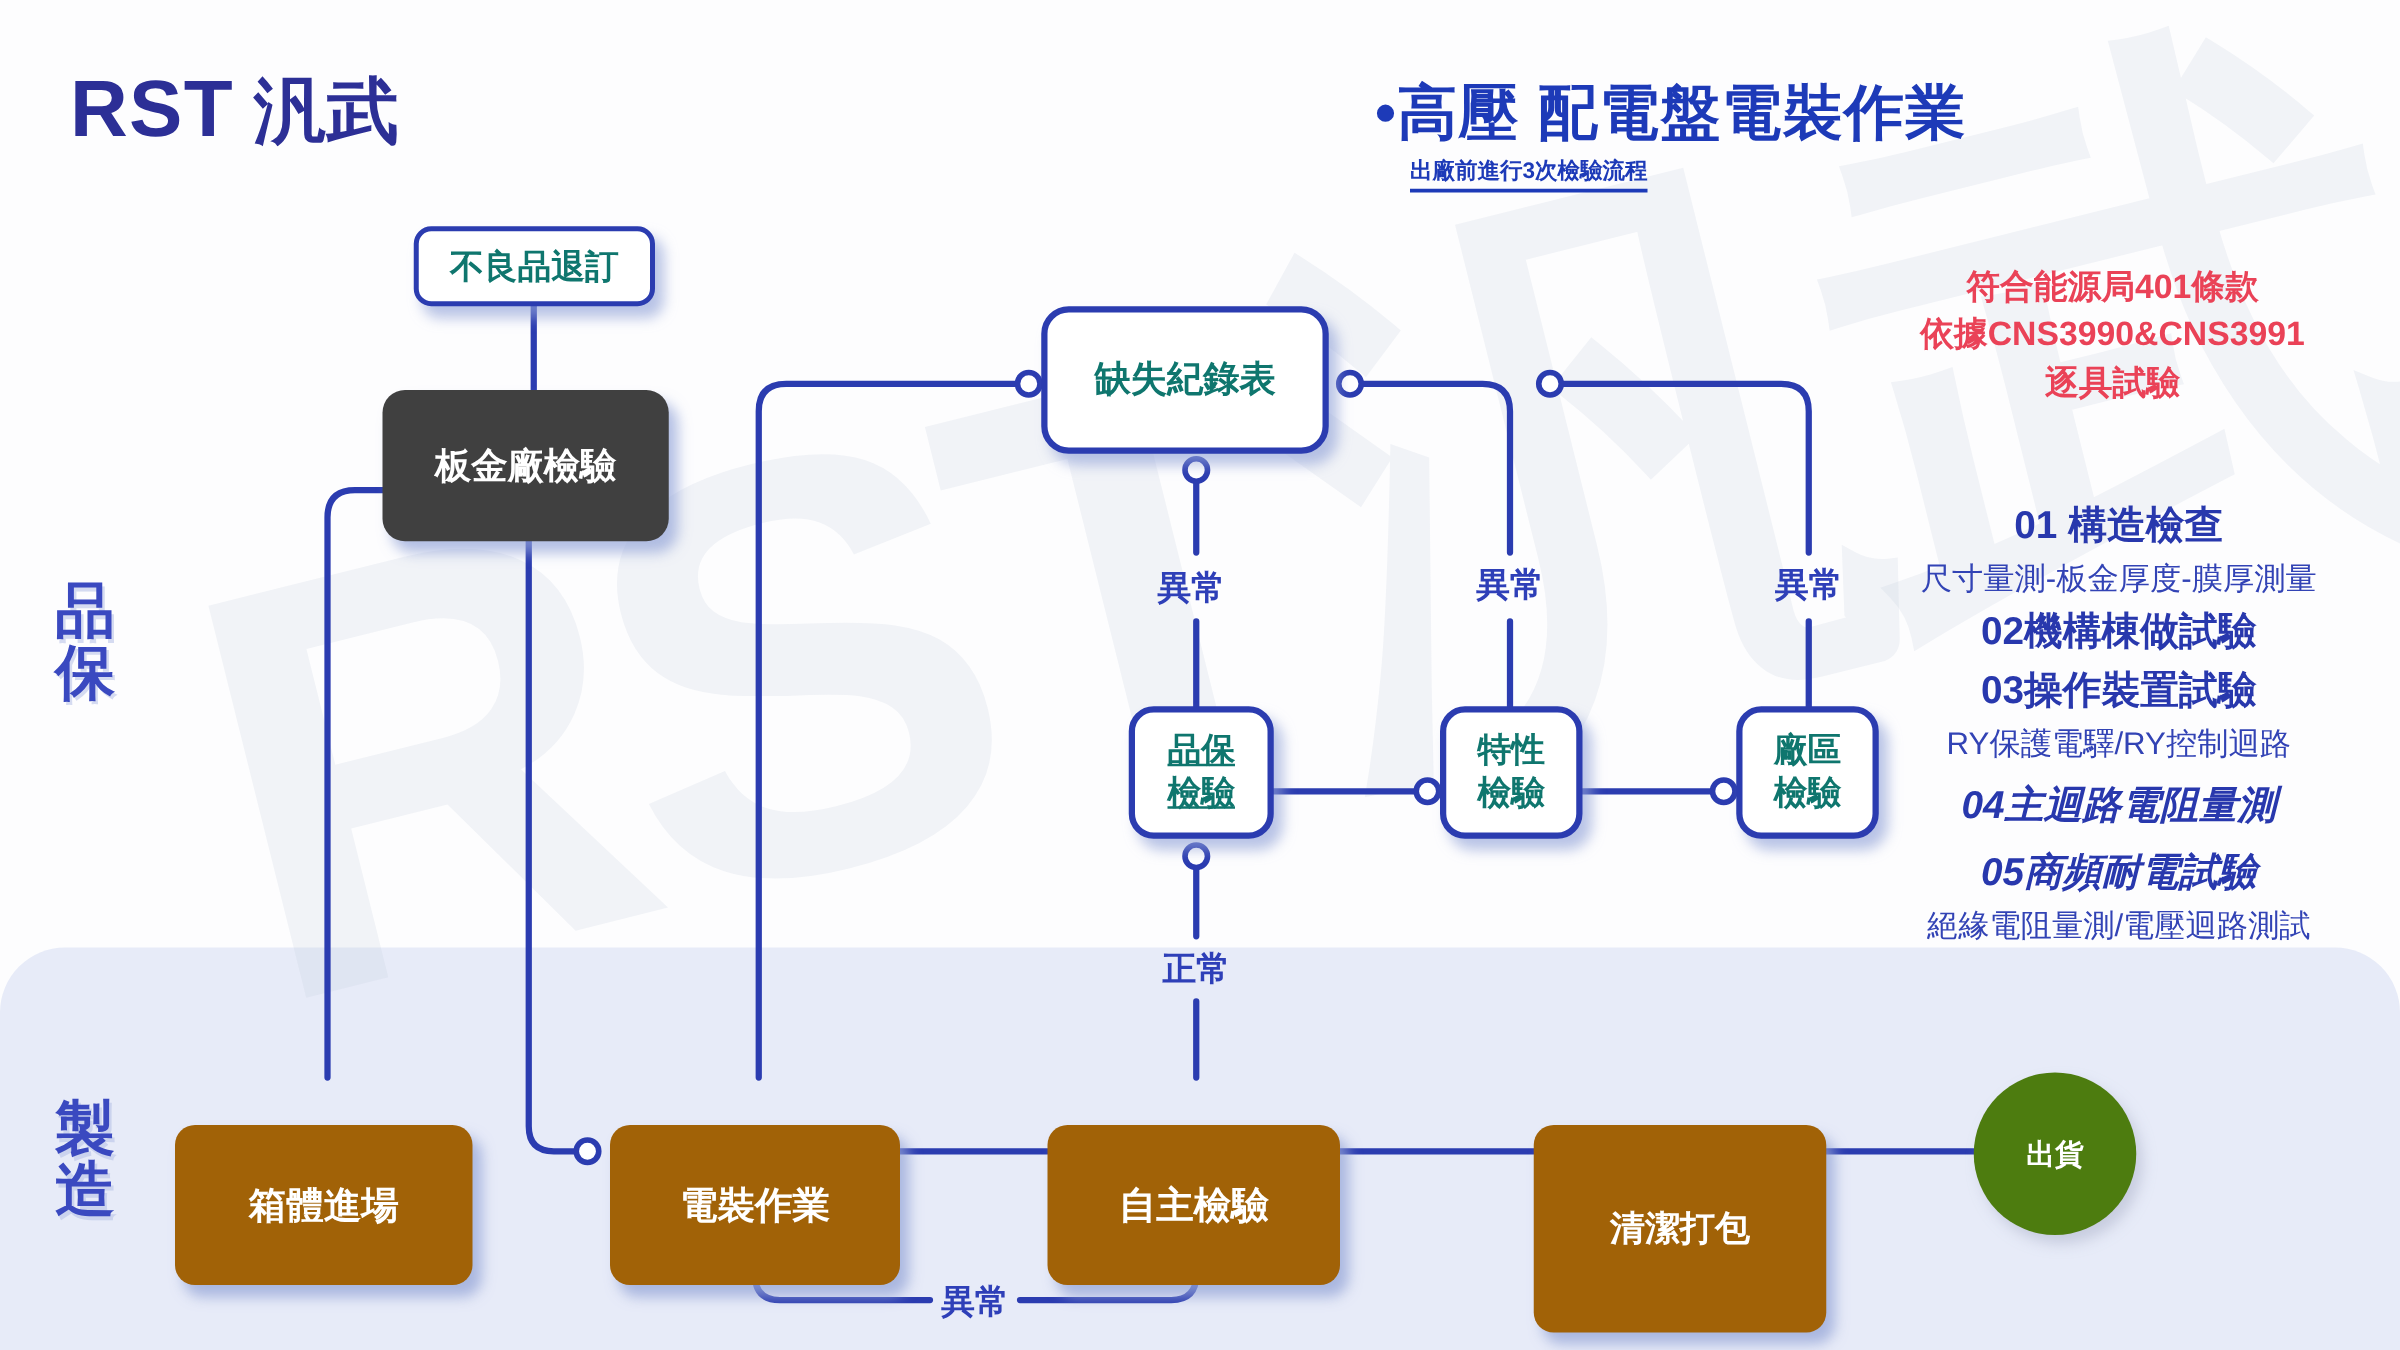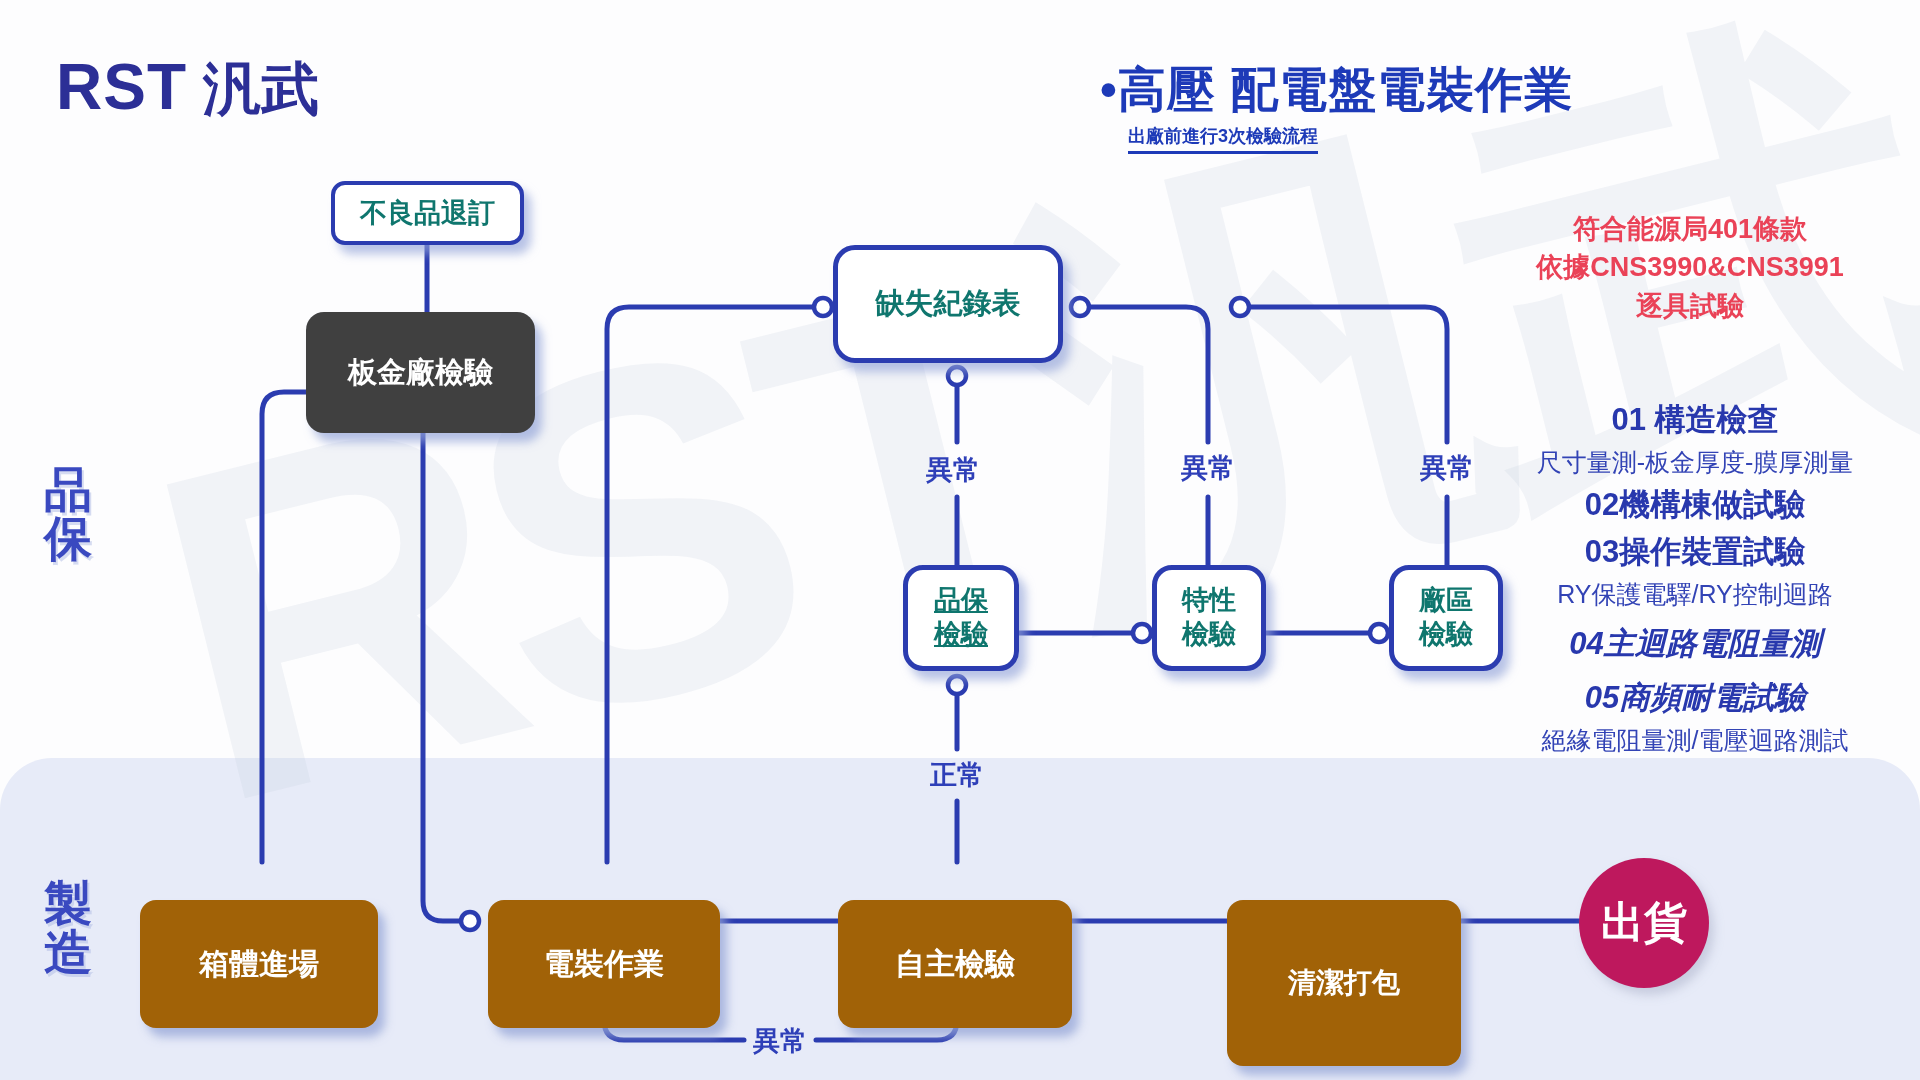--- a/index.html
+++ b/index.html
@@ -74,21 +74,21 @@
   .n-sheetmetal    { left: 306px; top: 312px; width: 229px; height: 121px; border-radius: 18px; font-size: 29px; }
   .n-defect-record { left: 833px; top: 245px; width: 230px; height: 118px; border-radius: 22px; font-size: 29px; }
   .n-qa            { left: 903px;  top: 565px; width: 116px; height: 106px; border-radius: 20px; font-size: 27px; line-height: 1.25; text-decoration: underline; }
   .n-char          { left: 1152px; top: 565px; width: 114px; height: 106px; border-radius: 20px; font-size: 27px; line-height: 1.25; text-align: right; }
   .n-factory       { left: 1389px; top: 565px; width: 114px; height: 106px; border-radius: 20px; font-size: 27px; line-height: 1.25; }
   .n-enclosure { left: 140px;  top: 860px; width: 238px; height: 128px; border-radius: 16px; font-size: 30px; }
   .n-assembly  { left: 488px;  top: 860px; width: 232px; height: 128px; border-radius: 16px; font-size: 30px; }
   .n-self      { left: 838px;  top: 860px; width: 234px; height: 128px; border-radius: 16px; font-size: 30px; }
   .n-packing   { left: 1227px; top: 860px; width: 234px; height: 166px; border-radius: 16px; font-size: 28px; }
   .n-shipping  { left: 1579px; top: 858px; width: 130px; height: 130px; border-radius: 50%;
-                 background: #be185d; color: #fff; font-size: 43px; font-weight: 800;
+                 background: #4d7c0f; color: #fff; font-size: 23px; font-weight: 800;
                  box-shadow: 5px 7px 10px rgba(170,175,200,0.5); }
 
   
   .edge-label { position: absolute; z-index: 4; transform: translate(-50%,-50%);
                 font-size: 27px; font-weight: 700; color: #2e3fb8; white-space: nowrap; }
 </style>
 </head>
 <body>
 
 <div class="band"></div>

